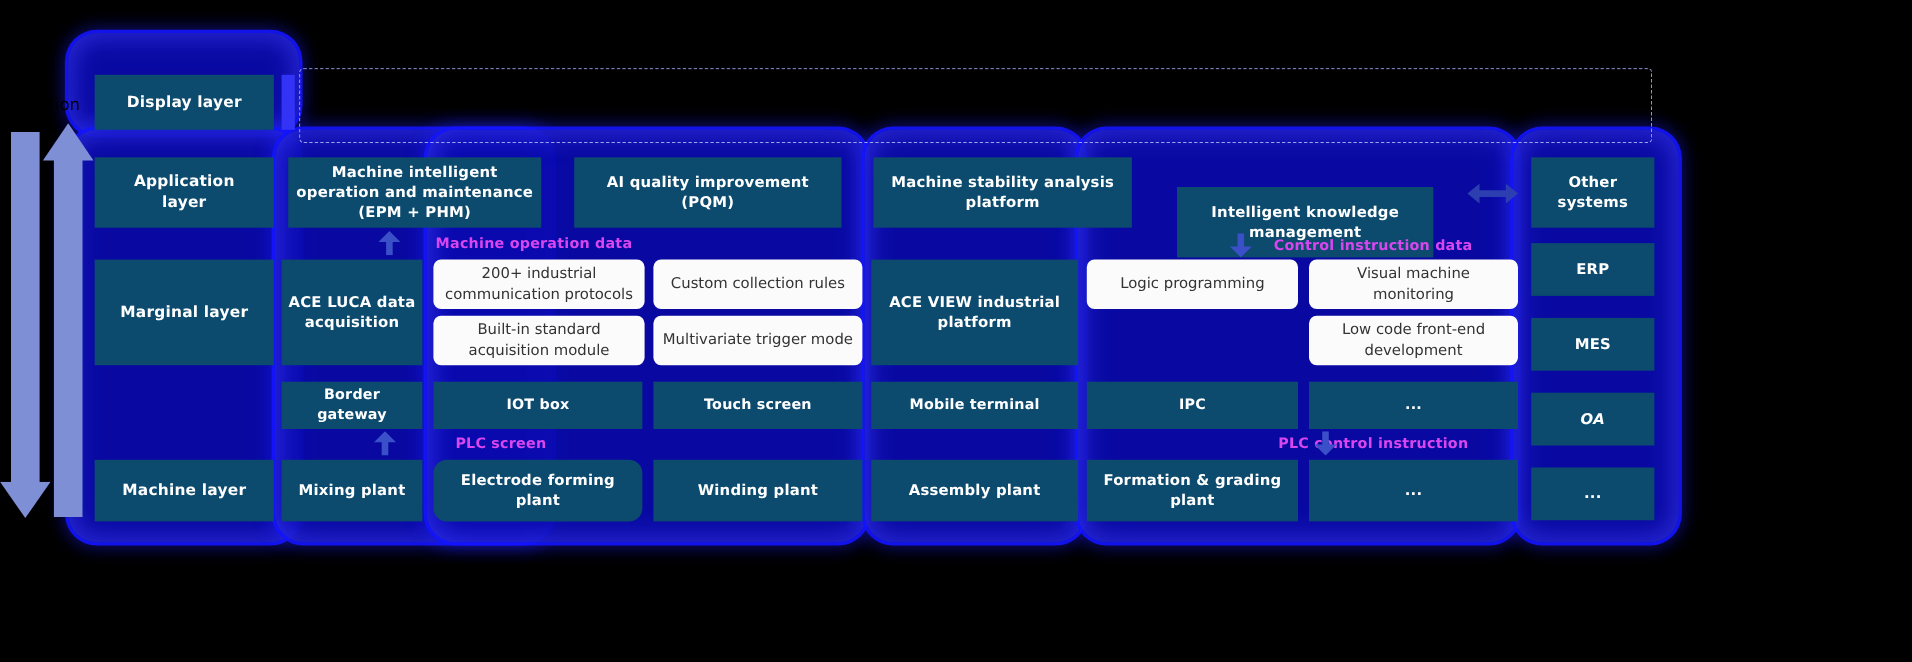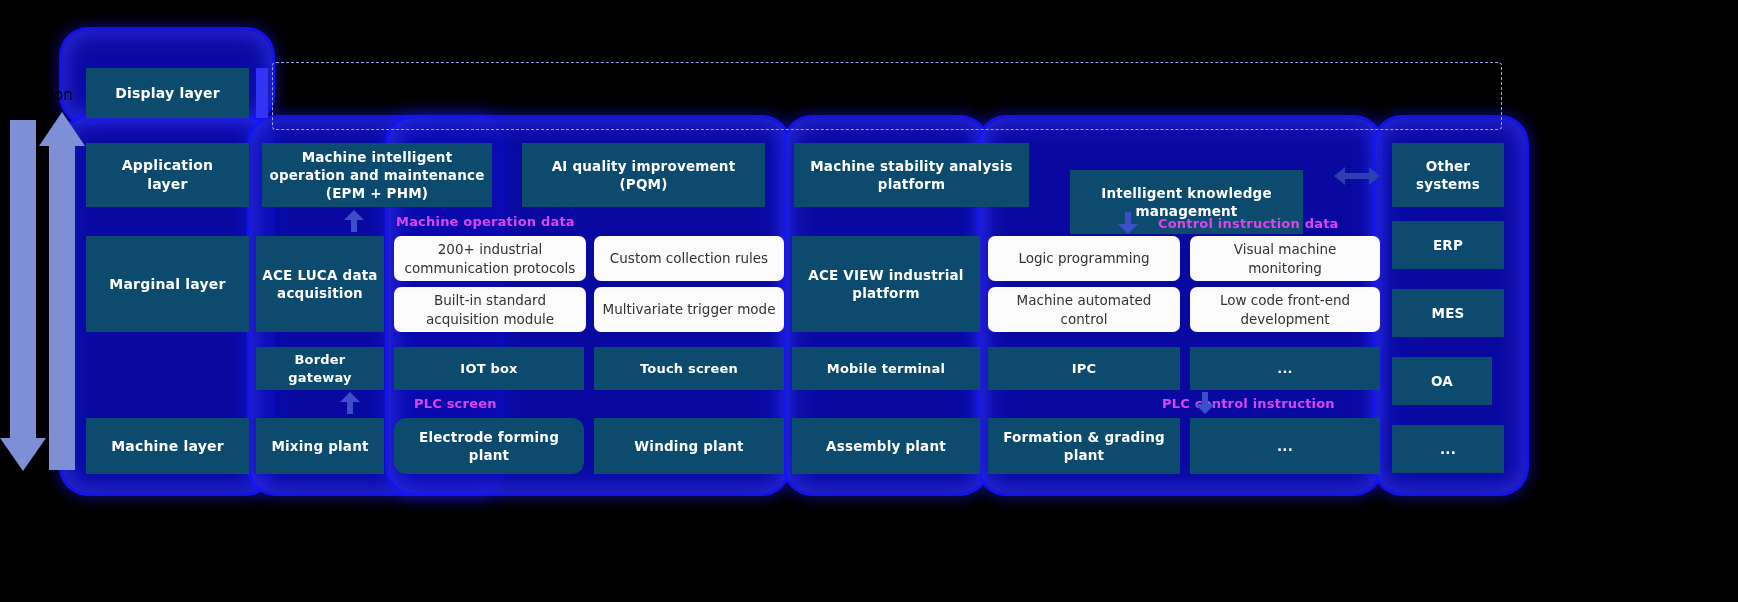--- a/index.html
+++ b/index.html
@@ -118,41 +118,40 @@
   <div class="wtile" style="left:394px;top:287px;width:192px;height:45px;">Built-in standard acquisition module</div>
 
   <div class="wtile" style="left:594px;top:287px;width:190px;height:45px;">Multivariate trigger mode</div>
 
   <div class="tile" style="left:792px;top:236px;width:188px;height:96px;">ACE VIEW industrial platform</div>
 
   <div class="wtile" style="left:988px;top:236px;width:192px;height:45px;">Logic programming</div>
 
   <div class="wtile" style="left:1190px;top:236px;width:190px;height:45px;">Visual machine monitoring</div>
 
-  <div class="wtile" style="left:988px;top:287px;width:192px;height:45px;">Machine automated control</div>
 
   <div class="wtile" style="left:1190px;top:287px;width:190px;height:45px;">Low code front-end development</div>
 
   <div class="tile" style="left:1392px;top:221px;width:112px;height:48px;">ERP</div>
 
   <div class="tile" style="left:1392px;top:289px;width:112px;height:48px;">MES</div>
 
   <div class="tile sm" style="left:256px;top:347px;width:128px;height:43px;">Border gateway</div>
 
   <div class="tile sm" style="left:394px;top:347px;width:190px;height:43px;">IOT box</div>
 
   <div class="tile sm" style="left:594px;top:347px;width:190px;height:43px;">Touch screen</div>
 
   <div class="tile sm" style="left:792px;top:347px;width:188px;height:43px;">Mobile terminal</div>
 
   <div class="tile sm" style="left:988px;top:347px;width:192px;height:43px;">IPC</div>
 
   <div class="tile sm" style="left:1190px;top:347px;width:190px;height:43px;">...</div>
 
-  <div class="tile" style="left:1392px;top:357px;width:100px;height:48px;">OA</div>
+  <div class="tile" style="left:1392px;top:357px;width:112px;height:48px;font-style:italic;">OA</div>
 
   <div class="clabel" style="left:414px;top:396px;">PLC screen</div>
 
   <svg class="mini-arrow" style="position:absolute;left:340px;top:392px;width:20px;height:22px;">
     <polygon points="10,0 20,10 13,10 13,22 7,22 7,10 0,10" fill="#3b4fc8"></polygon>
   </svg>
 
   <div class="clabel" style="left:1162px;top:396px;">PLC control instruction</div>
 
   <svg class="mini-arrow" style="position:absolute;left:1195px;top:392px;width:20px;height:22px;">

